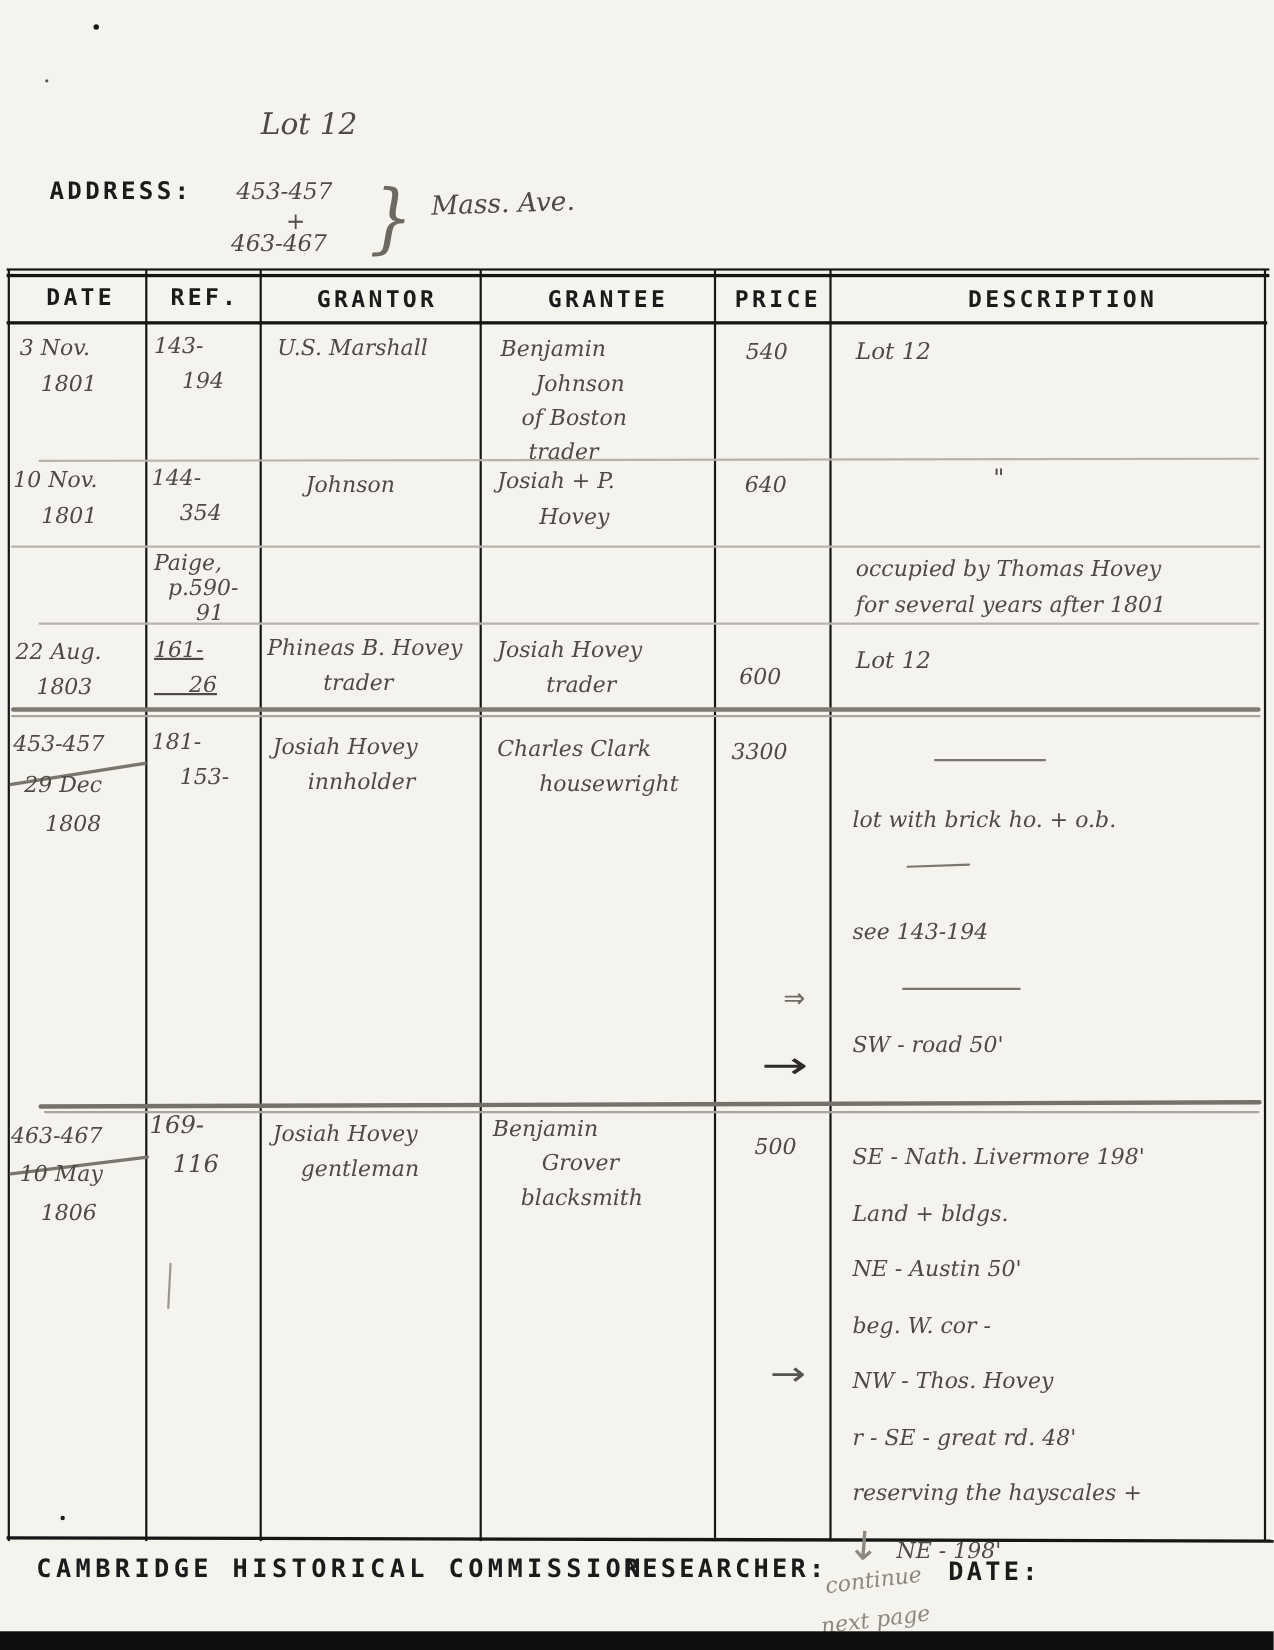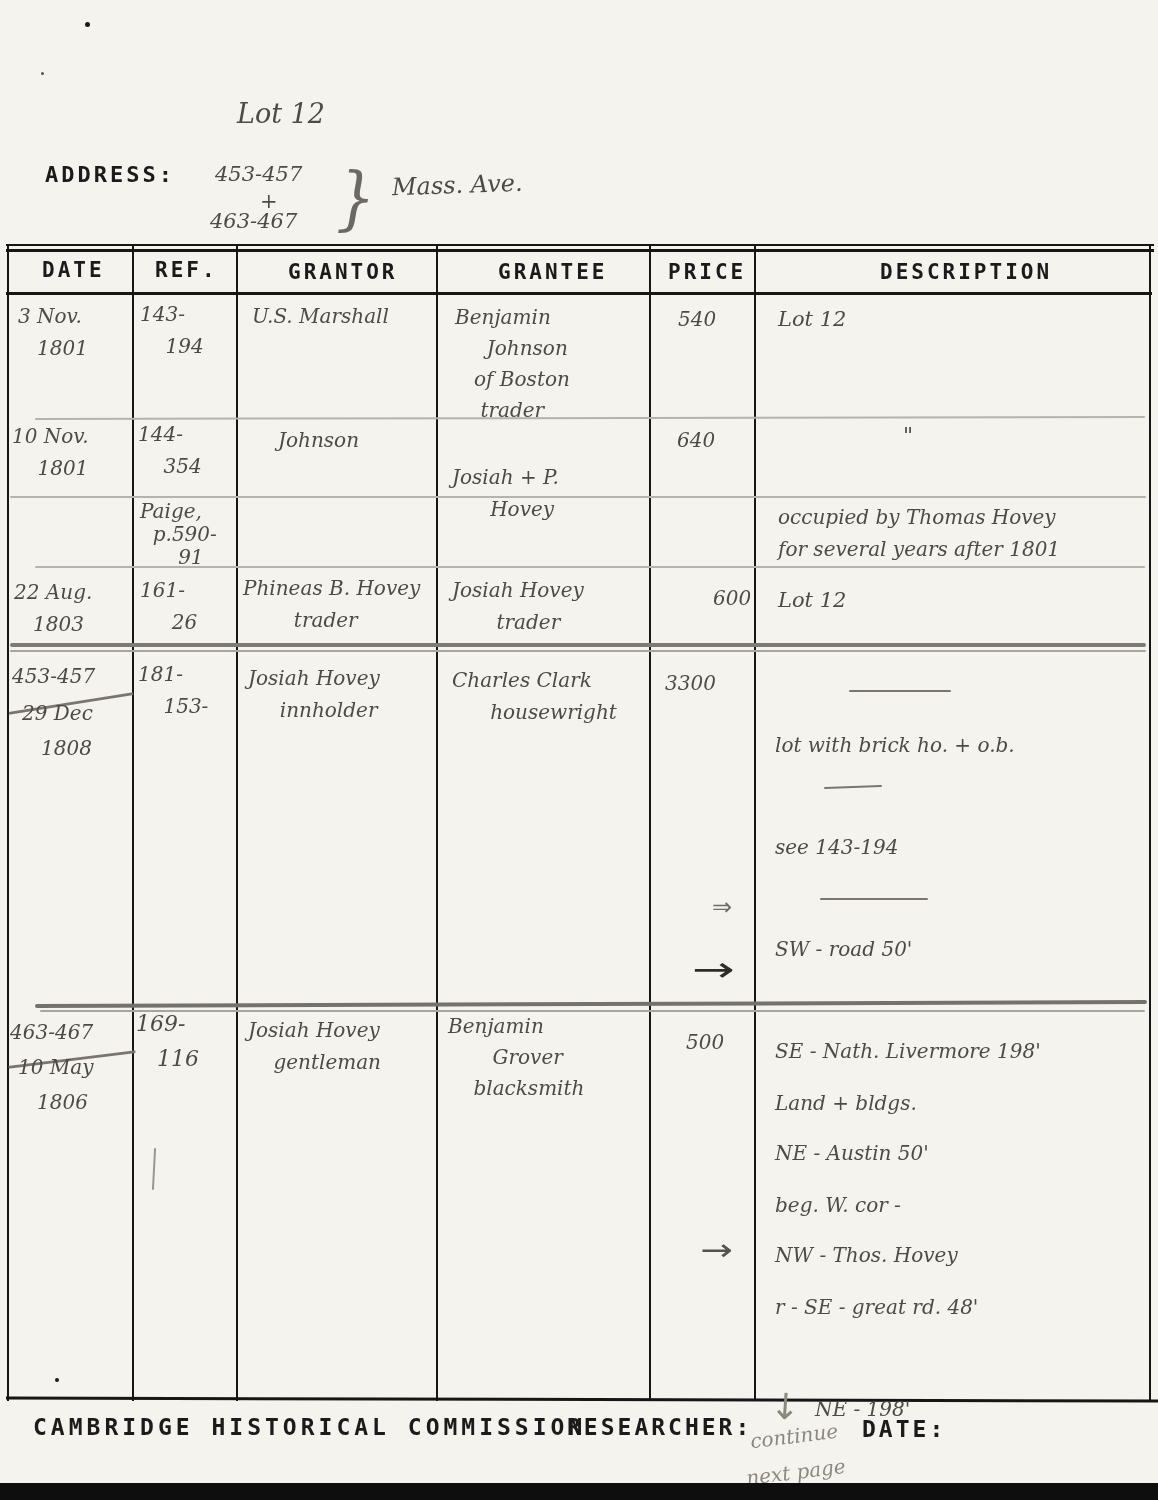--- a/index.html
+++ b/index.html
@@ -83,60 +83,61 @@
    of Boston
     trader</div>
   <div class="hw" style="left:678px;top:303px;">540</div>
   <div class="hw" style="left:778px;top:303px;font-size:21px;">Lot 12</div>
 
   <div class="hw" style="left:12px;top:420px;">10 Nov.
     1801</div>
   <div class="hw" style="left:138px;top:418px;">144-
     354</div>
   <div class="hw" style="left:278px;top:424px;">Johnson</div>
-  <div class="hw" style="left:452px;top:421px;margin-top:40px;">Josiah + P.
+  <div class="hw" style="left:452px;top:421px;">Josiah + P.
       Hovey</div>
   <div class="hw" style="left:677px;top:424px;">640</div>
   <div class="hw" style="left:903px;top:418px;font-size:22px;">"</div>
 
   <div class="hw" style="left:140px;top:500px;line-height:1.15;">Paige,
   p.590-
       91</div>
   <div class="hw" style="left:778px;top:501px;line-height:1.6;">occupied by Thomas Hovey
 for several years after 1801</div>
 
   <div class="hw" style="left:14px;top:576px;">22 Aug.
    1803</div>
-  <div class="hw" style="left:140px;top:574px;">161-
+  <div class="hw" style="left:140px;top:574px;text-decoration:underline;">161-
      26</div>
   <div class="hw" style="left:243px;top:572px;">Phineas B. Hovey
         trader</div>
   <div class="hw" style="left:452px;top:574px;">Josiah Hovey
        trader</div>
-  <div class="hw" style="left:672px;top:582px;margin-left:41px;">600</div>
+  <div class="hw" style="left:672px;top:599px;">600</div>
   <div class="hw" style="left:778px;top:584px;font-size:21px;">Lot 12</div>
 
   <div class="hw" style="left:12px;top:660px;">453-457</div>
   <div class="pmark" style="left:8px;top:702px;width:126px;height:3px;transform:rotate(-9deg);"></div>
   <div class="hw" style="left:22px;top:696px;line-height:1.75;">29 Dec
    1808</div>
   <div class="hw" style="left:138px;top:658px;">181-
     153-</div>
   <div class="hw" style="left:248px;top:662px;">Josiah Hovey
      innholder</div>
   <div class="hw" style="left:452px;top:664px;">Charles Clark
       housewright</div>
   <div class="hw" style="left:665px;top:667px;">3300</div>
   <div class="hw" style="left:775px;top:660px;line-height:34px;">
     <div class="desc-line">lot with brick ho. + o.b.</div>
     <div class="desc-line">see 143-194</div>
     <div class="desc-line">SW - road 50'</div>
     <div class="desc-line">SE - Nath. Livermore 198'</div>
     <div class="desc-line">NE - Austin 50'</div>
     <div class="desc-line">NW - Thos. Hovey</div>
+    <div class="desc-line">reserving the hayscales +</div>
     
     
   </div>
   <div class="pmark" style="left:849px;top:690px;width:102px;height:2px;"></div>
   <div class="pmark" style="left:824px;top:786px;width:58px;height:2px;transform:rotate(-2deg);"></div>
   <div class="pmark" style="left:820px;top:898px;width:108px;height:2px;"></div>
   <div class="arrow hw" style="left:712px;top:888px;font-size:24px;color:#706d66;">⇒</div>
   <div class="arrow hw" style="left:692px;top:942px;font-size:34px;color:#2e2c29;transform:scaleX(1.5);transform-origin:left;">→</div>
 
   <div class="hw" style="left:10px;top:1016px;">463-467</div>

